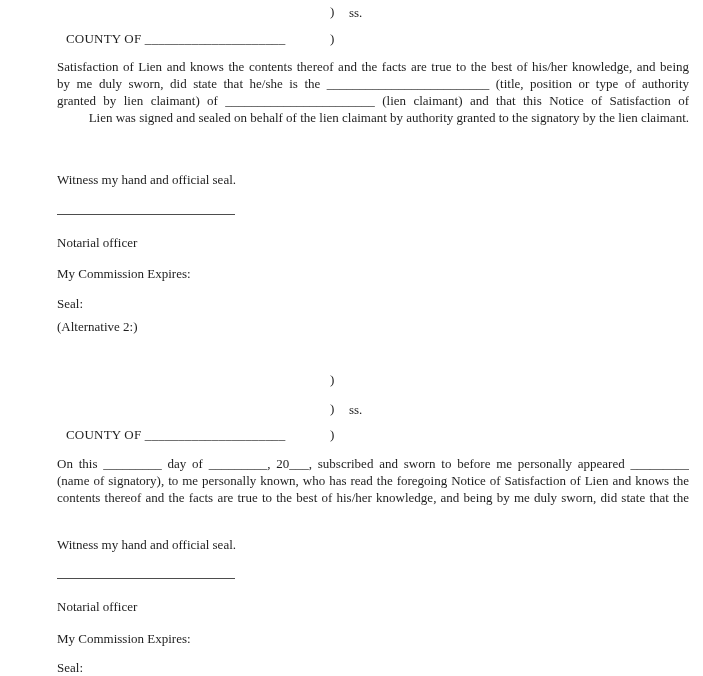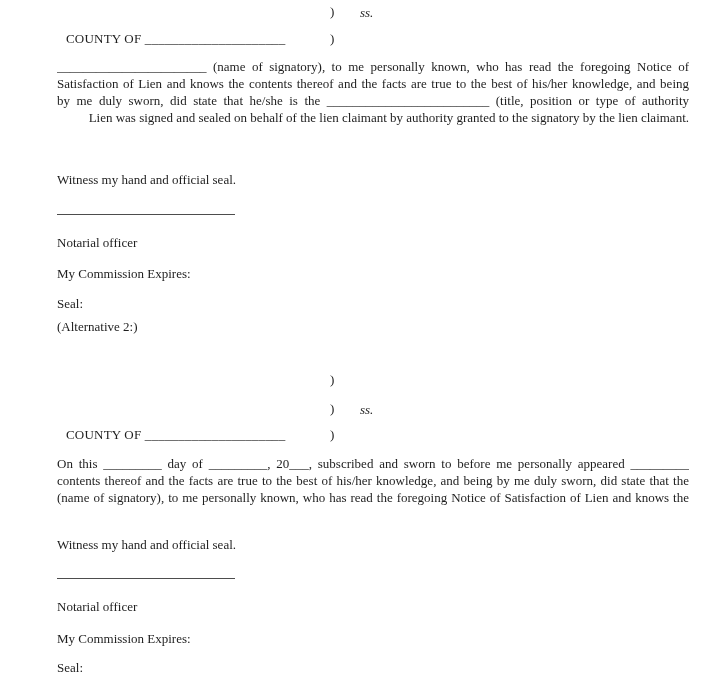--- a/index.html
+++ b/index.html
@@ -10,21 +10,21 @@
     background: #ffffff;
     font-family: "Liberation Serif", "DejaVu Serif", serif;
     font-size: 13px;
     line-height: 17px;
     color: #1e1e1e;
     overflow: hidden;
   }
   .abs { position: absolute; }
   .venue-label { left: 66px; white-space: nowrap; letter-spacing: 0.2px; }
   .paren-col { left: 330px; }
-  .ss-col { left: 360px; font-style: italic; }
+  .ss-col { left: 349px; }
   .para {
     left: 57px;
     width: 632px;
   }
   .pline {
     text-align: justify;
     text-align-last: justify;
     height: 17px;
     overflow: hidden;
   }
@@ -50,23 +50,23 @@
   <span class="abs paren-col" style="top:3px">)</span>
   <span class="abs ss-col" style="top:4px">ss.</span>
 
   <span class="abs venue-label" style="top:30px">
     <span>COUNTY OF</span>
     <span>_____________________</span>
   </span>
   <span class="abs paren-col" style="top:30px">)</span>
 
   <div class="abs para" style="top:58px">
-    <div class="pline">_______________________ (name of signatory), to me personally known, who has read the foregoing Notice of</div>
     <div class="pline">Satisfaction of Lien and knows the contents thereof and the facts are true to the best of his/her knowledge, and being</div>
     <div class="pline">by me duly sworn, did state that he/she is the _________________________ (title, position or type of authority</div>
+    <div class="pline">granted by lien claimant) of _______________________ (lien claimant) and that this Notice of Satisfaction of</div>
     <div class="pline-last">Lien was signed and sealed on behalf of the lien claimant by authority granted to the signatory by the lien claimant.</div>
   </div>
 
   <div class="abs plain" style="top:171px; left:57px">Witness my hand and official seal.</div>
 
   <div class="abs sig-line" style="top:214px"></div>
 
   <div class="abs plain" style="top:234px; left:57px">Notarial officer</div>
 
   <div class="abs plain" style="top:265px; left:57px">My Commission Expires:</div>
@@ -81,22 +81,22 @@
   <span class="abs ss-col" style="top:401px">ss.</span>
 
   <span class="abs venue-label" style="top:426px">
     <span>COUNTY OF</span>
     <span>_____________________</span>
   </span>
   <span class="abs paren-col" style="top:426px">)</span>
 
   <div class="abs para" style="top:455px">
     <div class="pline">On this _________ day of _________, 20___, subscribed and sworn to before me personally appeared _________</div>
+    <div class="pline">(name of signatory), to me personally known, who has read the foregoing Notice of Satisfaction of Lien and knows the</div>
     <div class="pline">contents thereof and the facts are true to the best of his/her knowledge, and being by me duly sworn, did state that the</div>
-    <div class="pline">(name of signatory), to me personally known, who has read the foregoing Notice of Satisfaction of Lien and knows the</div>
   </div>
 
   <div class="abs plain" style="top:536px; left:57px">Witness my hand and official seal.</div>
 
   <div class="abs sig-line" style="top:578px"></div>
 
   <div class="abs plain" style="top:598px; left:57px">Notarial officer</div>
 
   <div class="abs plain" style="top:630px; left:57px">My Commission Expires:</div>
 

